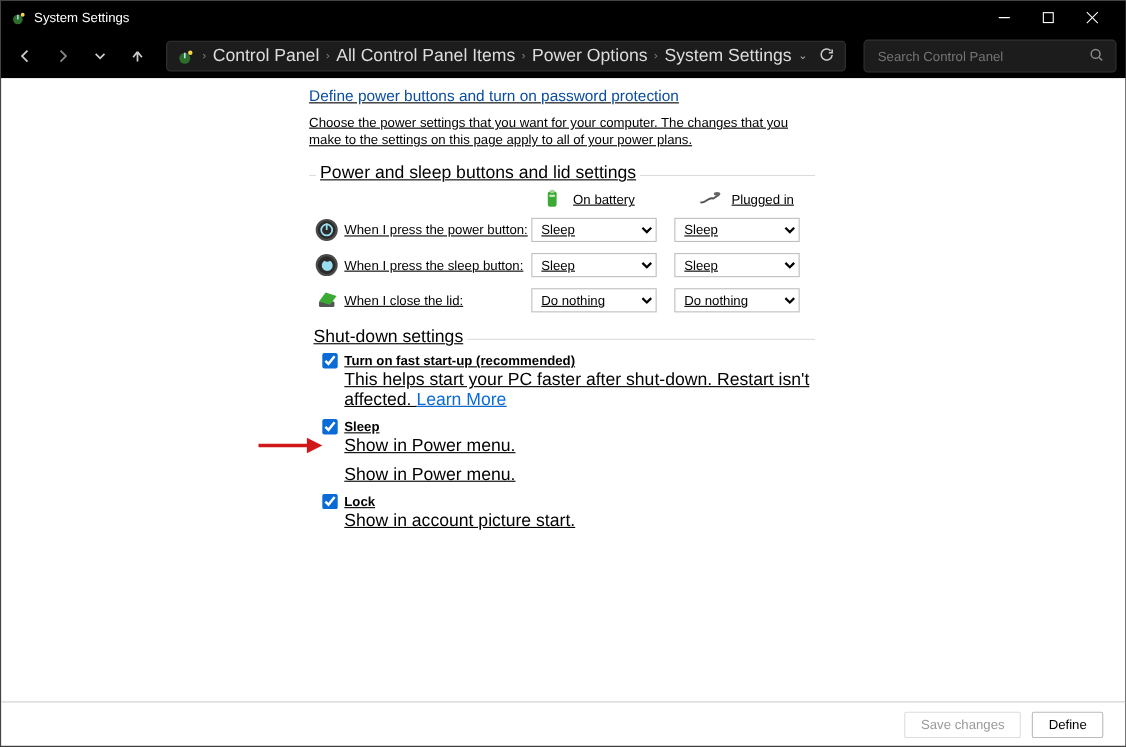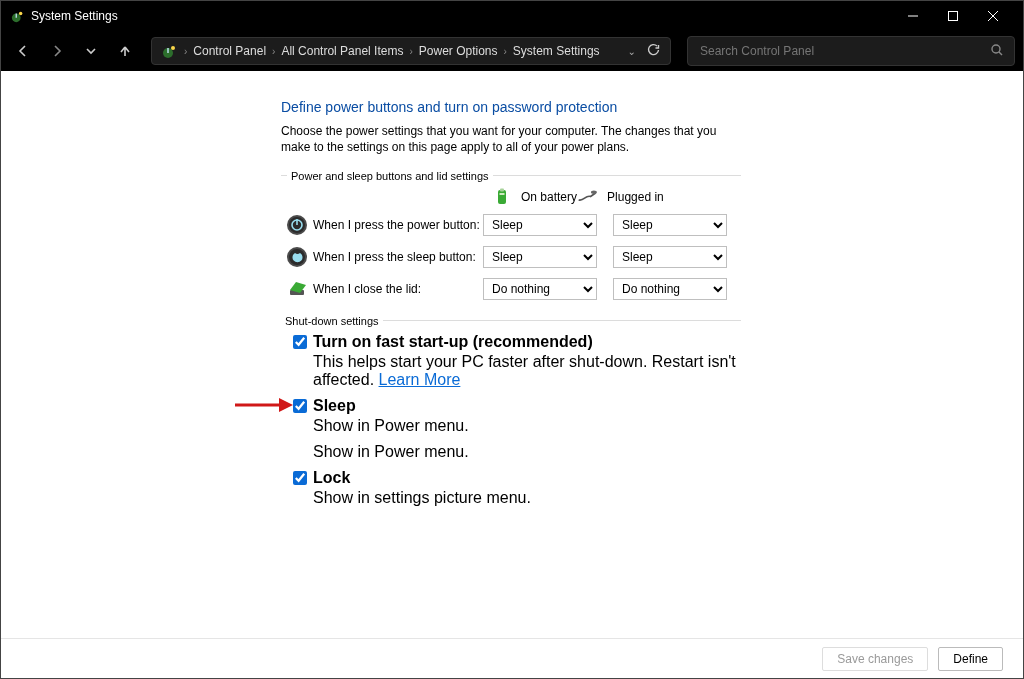--- a/index.html
+++ b/index.html
@@ -9,47 +9,47 @@
   .titlebar-left{display:flex;align-items:center;gap:6px;}
   .title-icon{width:14px;height:14px;display:inline-block;}
   .title-icon svg{width:14px;height:14px;}
   .titlebar-right{display:flex;align-items:center;}
   .win-btn{width:40px;height:30px;display:flex;align-items:center;justify-content:center;color:#fff;}
   
   .navbar{height:40px;background:#000;display:flex;align-items:center;padding:0 8px;gap:6px;}
   .nav-btn{width:28px;height:28px;display:flex;align-items:center;justify-content:center;color:#ccc;border-radius:4px;}
   .breadcrumb{flex:0 0 auto;display:flex;align-items:center;gap:6px;background:#1c1c1c;border:1px solid #333;border-radius:4px;padding:4px 10px;height:28px;color:#ddd;min-width:520px;box-sizing:border-box;margin-left:6px;}
   .bc-sep{color:#888;font-size:10px;}
-  .bc-item{color:#ddd;font-size:12px;}
+  .bc-item{color:#ddd;font-size:16px;}
   .bc-icon{width:16px;height:16px;display:inline-block;}
   .bc-right{margin-left:auto;display:flex;align-items:center;gap:10px;color:#aaa;}
   .search{flex:1;margin-left:10px;background:#1c1c1c;border:1px solid #333;border-radius:4px;height:28px;display:flex;align-items:center;padding:0 10px;color:#777;justify-content:center;}
   .search input{background:transparent;border:none;outline:none;color:#bbb;font-size:12px;width:100%;}
   
   .content{flex:1;background:#fff;overflow:auto;position:relative;}
-  .inner{width:460px;margin-left:280px;margin-top:28px;}
+  .inner{width:460px;margin-left:280px;margin-top:8px;text-decoration:underline;}
   .page-title{color:#0a4da3;font-size:14px;margin-bottom:8px;}
   .desc{color:#000;font-size:12px;line-height:1.35;margin-bottom:14px;}
-  .section-label{font-size:11px;color:#000;padding:0 4px;background:#fff;}
+  .section-label{font-size:16px;color:#000;padding:0 4px;background:#fff;}
   .section-line{border-top:1px solid #dcdcdc;margin-top:-8px;margin-bottom:12px;}
   .fieldset{margin-bottom:14px;}
-  .cols-header{display:flex;align-items:center;margin-left:210px;margin-bottom:8px;}
+  .cols-header{display:flex;align-items:center;margin-left:210px;gap:58px;margin-bottom:8px;}
   .col-h{display:flex;align-items:center;gap:8px;font-size:12px;}
   .col-h .ico{width:22px;height:18px;display:inline-block;}
   .row{display:flex;align-items:center;margin-bottom:10px;}
   .row .icon-cell{width:32px;display:flex;justify-content:center;}
   .row .icon-cell .pbtn{width:22px;height:22px;}
   .row .label-cell{flex:0 0 170px;font-size:12px;}
   .selects{display:flex;gap:16px;}
   select{width:114px;height:22px;border:1px solid #bfbfbf;background:#fff;font-size:12px;padding:0 4px;}
   .shutdown-list{margin-left:12px;}
   .sd-item{margin-bottom:8px;}
   .sd-head{display:flex;align-items:center;gap:6px;}
   .sd-head input[type=checkbox]{width:14px;height:14px;accent-color:#0a6bd6;margin:0;}
-  .sd-head .lbl{font-weight:bold;font-size:16px;}
+  .sd-head .lbl{font-weight:bold;font-size:12px;}
   .sd-sub{font-size:16px;margin-left:20px;margin-top:2px;}
   a.link{color:#0a6bd6;text-decoration:underline;}
   
   .arrow{position:absolute;left:232px;top:322px;pointer-events:none;}
   .arrow svg{width:60px;height:24px;}
   
   .footer{height:40px;background:#fff;border-top:1px solid #e5e5e5;display:flex;align-items:center;justify-content:flex-end;gap:10px;padding:14px 20px;box-sizing:border-box;}
   .footer button{height:24px;padding:0 14px;font-size:12px;border:1px solid #bbb;background:#fff;border-radius:2px;}
   .footer button:disabled{color:#9a9a9a;border-color:#ddd;}
   .chev{font-size:10px;}
@@ -252,21 +252,21 @@
             <div class="sd-sub">Show in Power menu.</div>
           </div>
           <div class="sd-item">
             <div class="sd-sub">Show in Power menu.</div>
           </div>
           <div class="sd-item">
             <div class="sd-head">
               <input type="checkbox" checked="" style="">
               <span class="lbl">Lock</span>
             </div>
-            <div class="sd-sub">Show in settings picture menu.</div>
+            <div class="sd-sub">Show in account picture start.</div>
           </div>
         </div>
       </div>
     </div>
 
     <div class="arrow">
       <svg viewBox="0 0 60 24">
           <line x1="2" y1="12" x2="48" y2="12" stroke="#d01818" stroke-width="3"></line>
           <polygon points="46,5 60,12 46,19" fill="#d01818"></polygon>
         </svg>

